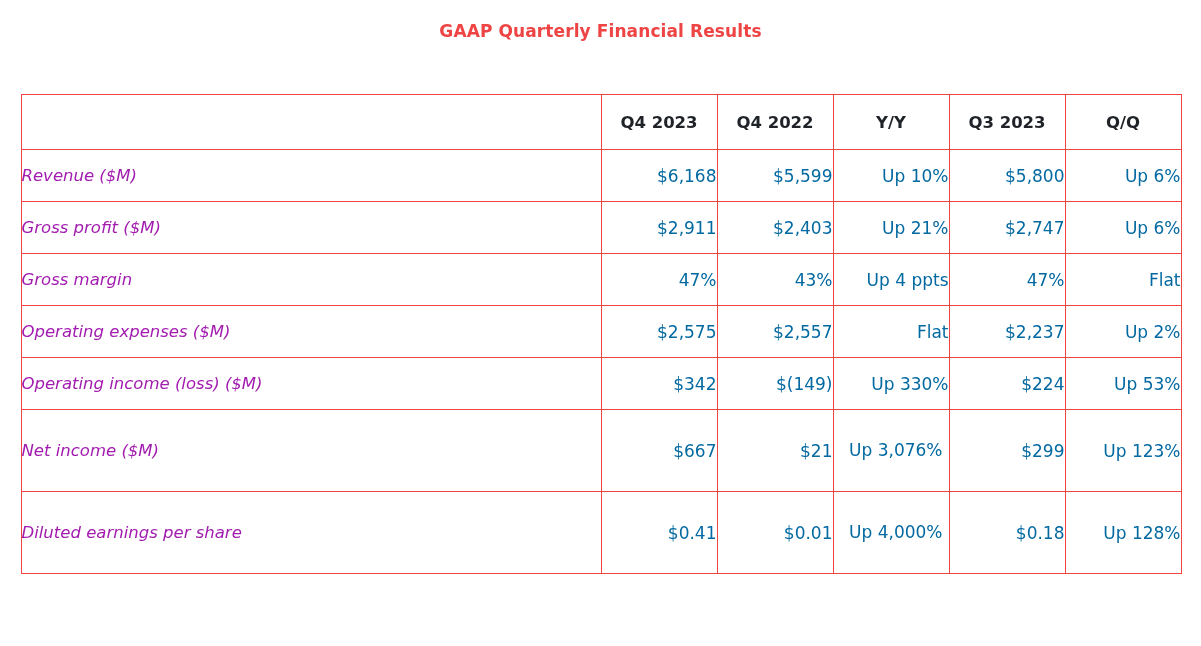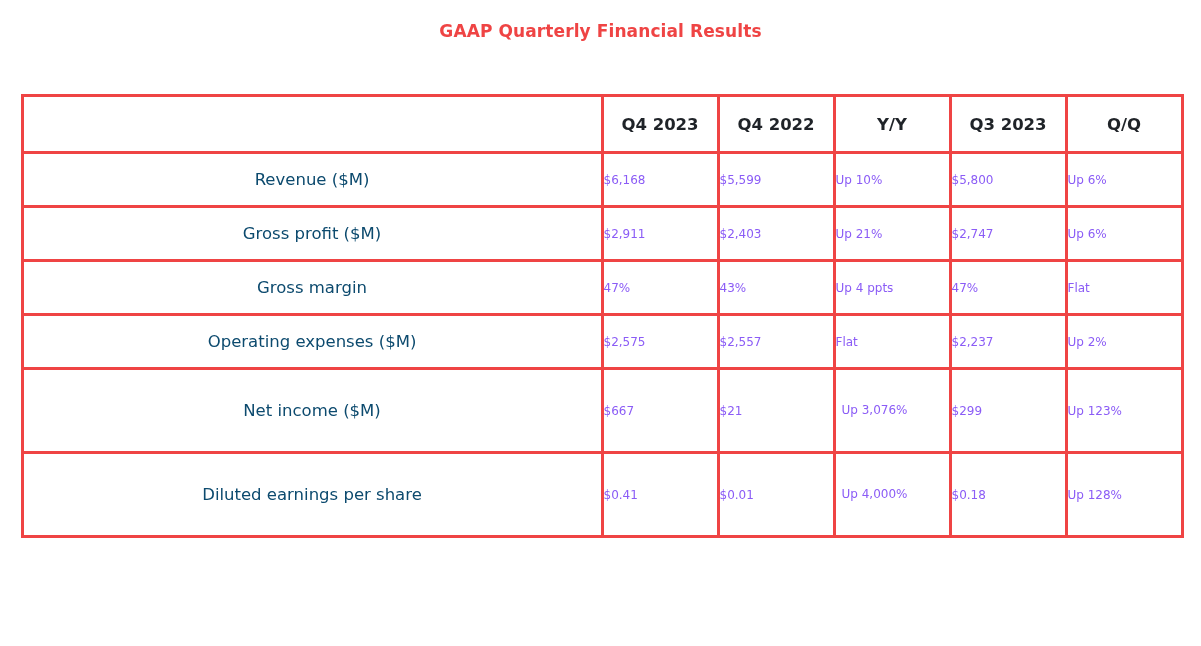--- a/index.html
+++ b/index.html
@@ -34,45 +34,46 @@
     width: 1160px;
   }
   table.fin {
     border-collapse: collapse;
     width: 100%;
     table-layout: fixed;
     font-size: 16.5px;
     color: #1f2328;
   }
   table.fin th, table.fin td {
-    border: 3px solid #ef4444;
+    border: 1px solid #ef4444;
     padding: 0;
     vertical-align: middle;
   }
   table.fin thead th {
     height: 54px;
     font-weight: bold;
     text-align: center;
     font-size: 16.5px;
   }
   th.corner {
     border-top: 1px solid #b9bdc2;
     border-left: 1px solid #b9bdc2;
     border-bottom: 1px solid #b9bdc2;
   }
   td.rowlabel {
-    text-align: center;
+    text-align: left;
     padding-left: 14px;
     font-size: 16.5px;
-    color: #0c4a6e;
+    color: #a21caf;
+    font-style: italic;
   }
   td.val {
-    text-align: left;
-    font-size: 12px;
-    color: #8b5cf6;
+    text-align: right;
+    font-size: 17px;
+    color: #0369a1;
   }
   tr.r-normal td { height: 51px; }
   tr.r-tall td { height: 81px; }
   col.c-label { width: 580px; }
   col.c-d1 { width: 116px; }
   col.c-d2 { width: 116px; }
   col.c-d3 { width: 116px; }
   col.c-d4 { width: 116px; }
   col.c-d5 { width: 116px; }
   .wrapcell {
@@ -134,20 +135,28 @@
           <td class="val">Flat</td>
         </tr>
         <tr class="r-normal">
           <td class="rowlabel">Operating expenses ($M)</td>
           <td class="val">$2,575</td>
           <td class="val">$2,557</td>
           <td class="val">Flat</td>
           <td class="val">$2,237</td>
           <td class="val">Up 2%</td>
         </tr>
+        <tr class="r-normal">
+          <td class="rowlabel">Operating income (loss) ($M)</td>
+          <td class="val">$342</td>
+          <td class="val">$(149)</td>
+          <td class="val">Up 330%</td>
+          <td class="val">$224</td>
+          <td class="val">Up 53%</td>
+        </tr>
         <tr class="r-tall">
           <td class="rowlabel">Net income ($M)</td>
           <td class="val">$667</td>
           <td class="val">$21</td>
           <td class="val">
               <span class="wrapcell">Up 3,076%</span>
             </td>
           <td class="val">$299</td>
           <td class="val">Up 123%</td>
         </tr>

